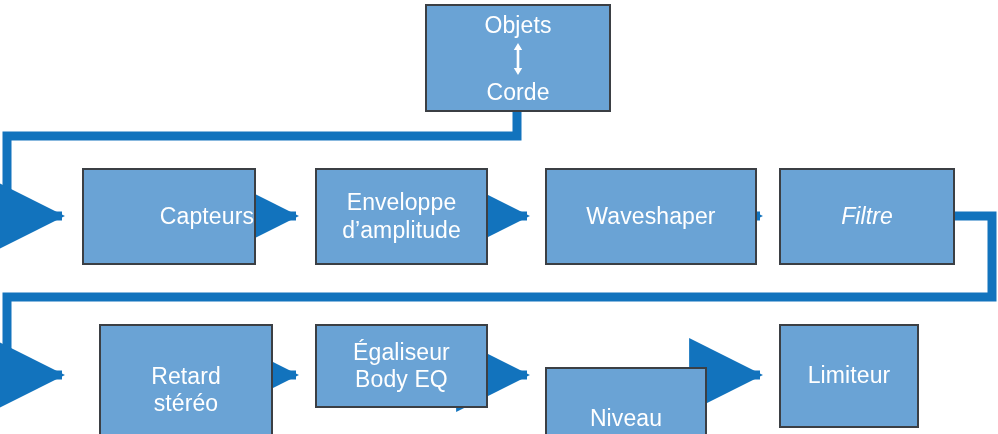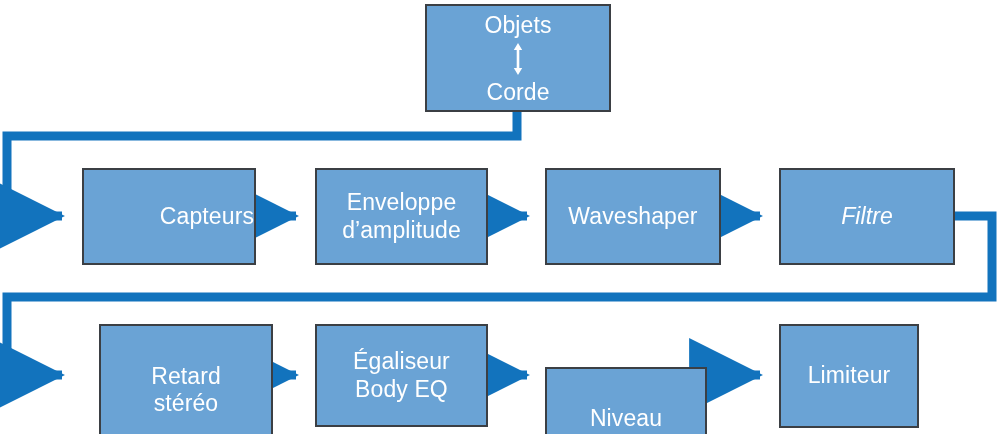--- a/index.html
+++ b/index.html
@@ -108,32 +108,32 @@
     <span class="seg">Corde</span>
   </div>
 
   <div class="node" style="left:82px; top:168px; width:174px; height:97px;justify-content:flex-end;">
     <span>Capteurs</span>
   </div>
   <div class="node" style="left:315px; top:168px; width:173px; height:97px;">
     <span>Enveloppe
 d’amplitude</span>
   </div>
-  <div class="node" style="left:545px; top:168px; width:176px; height:97px;">
+  <div class="node" style="left:545px; top:168px; width:212px; height:97px;">
     <span>Waveshaper</span>
   </div>
   <div class="node" style="left:779px; top:168px; width:176px; height:97px;font-style:italic;">
     <span>Filtre</span>
   </div>
 
   <div class="node" style="left:99px; top:324px; width:174px; height:132px;">
     <span>Retard
 stéréo</span>
   </div>
-  <div class="node" style="left:315px; top:324px; width:173px; height:103px;">
+  <div class="node" style="left:315px; top:324px; width:173px; height:84px;">
     <span>Égaliseur
 Body EQ</span>
   </div>
   <div class="node" style="left:545px; top:324px; width:162px; height:104px;margin-top:43px;">
     <span>Niveau</span>
   </div>
   <div class="node" style="left:779px; top:324px; width:140px; height:104px;">
     <span>Limiteur</span>
   </div>
 

